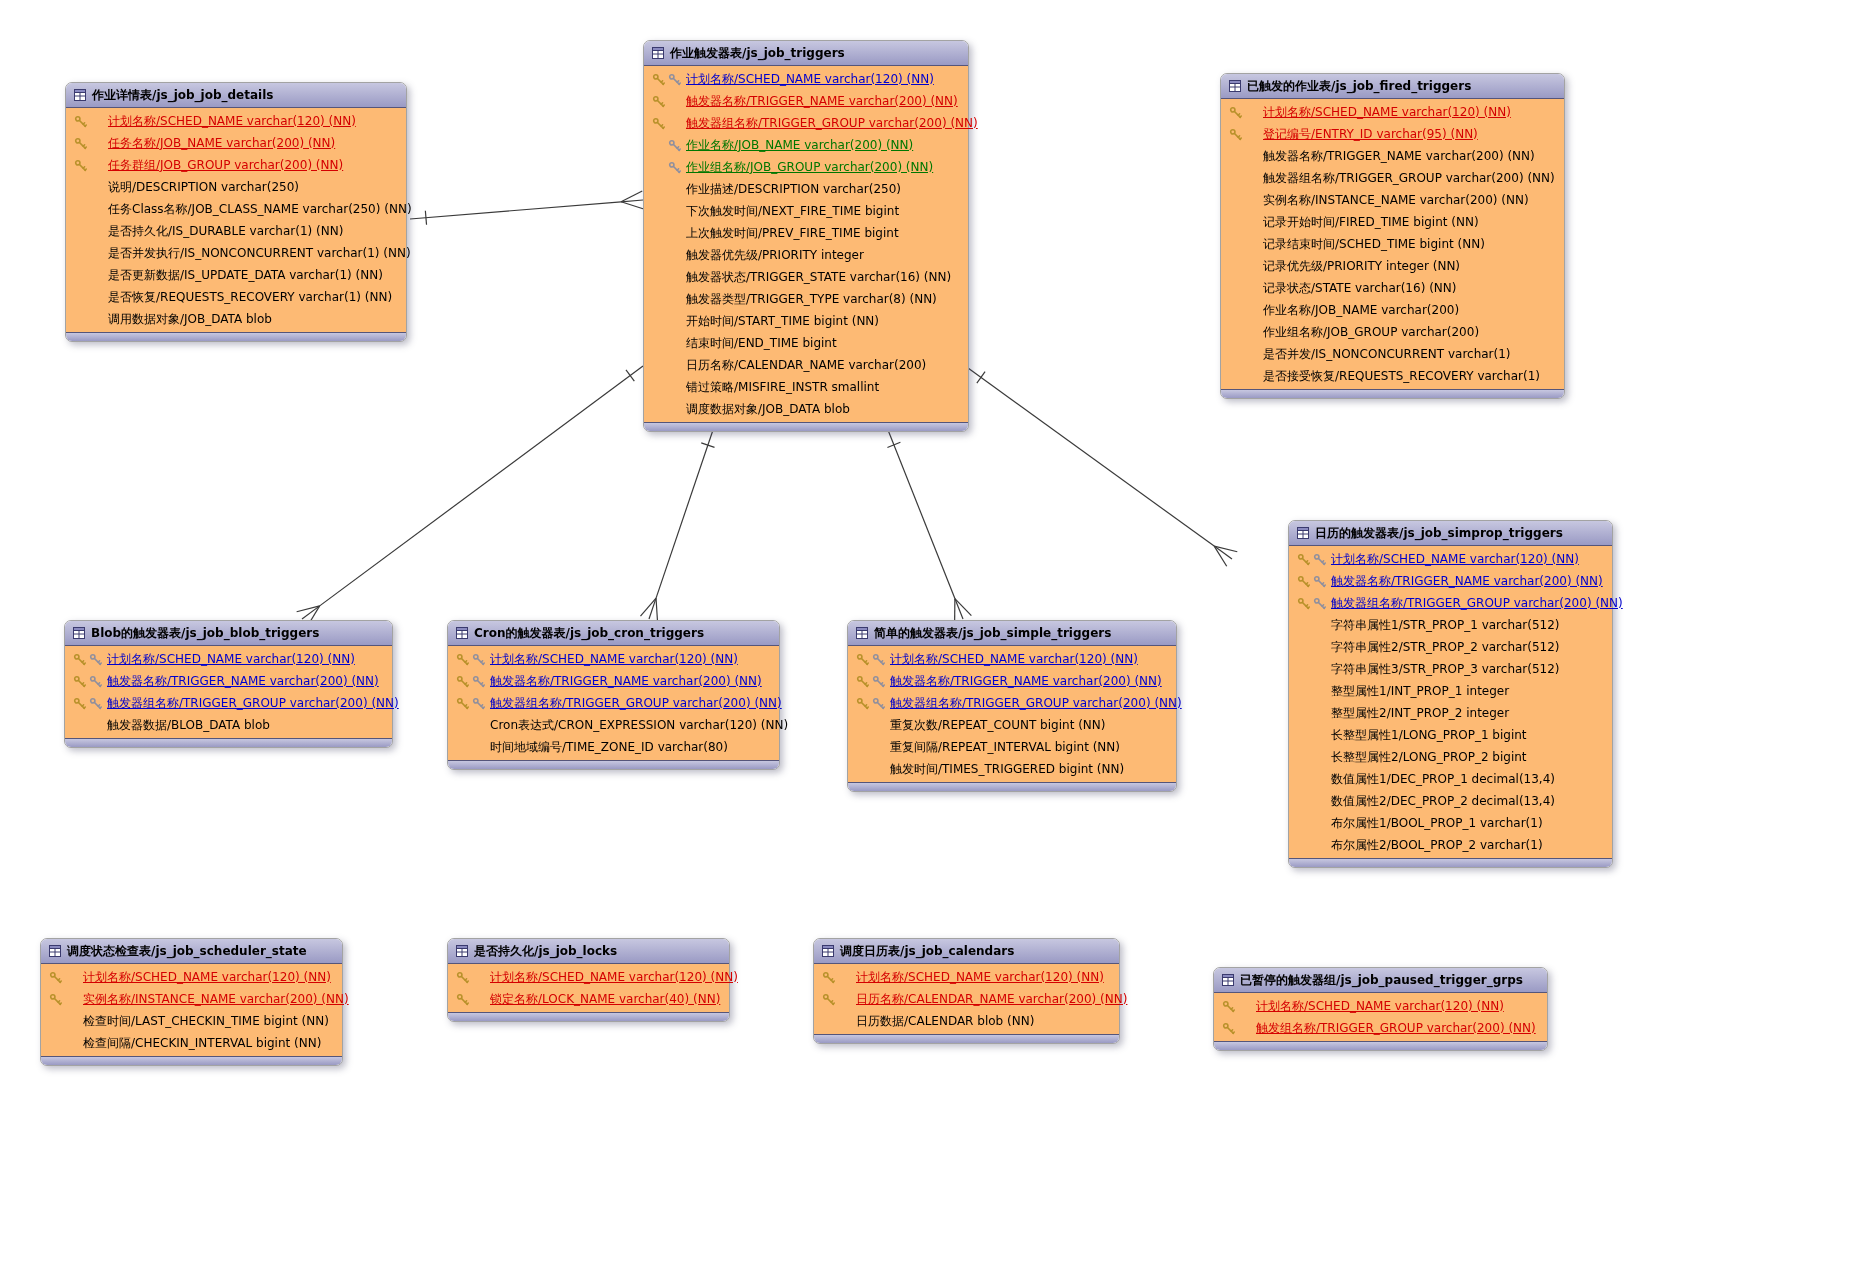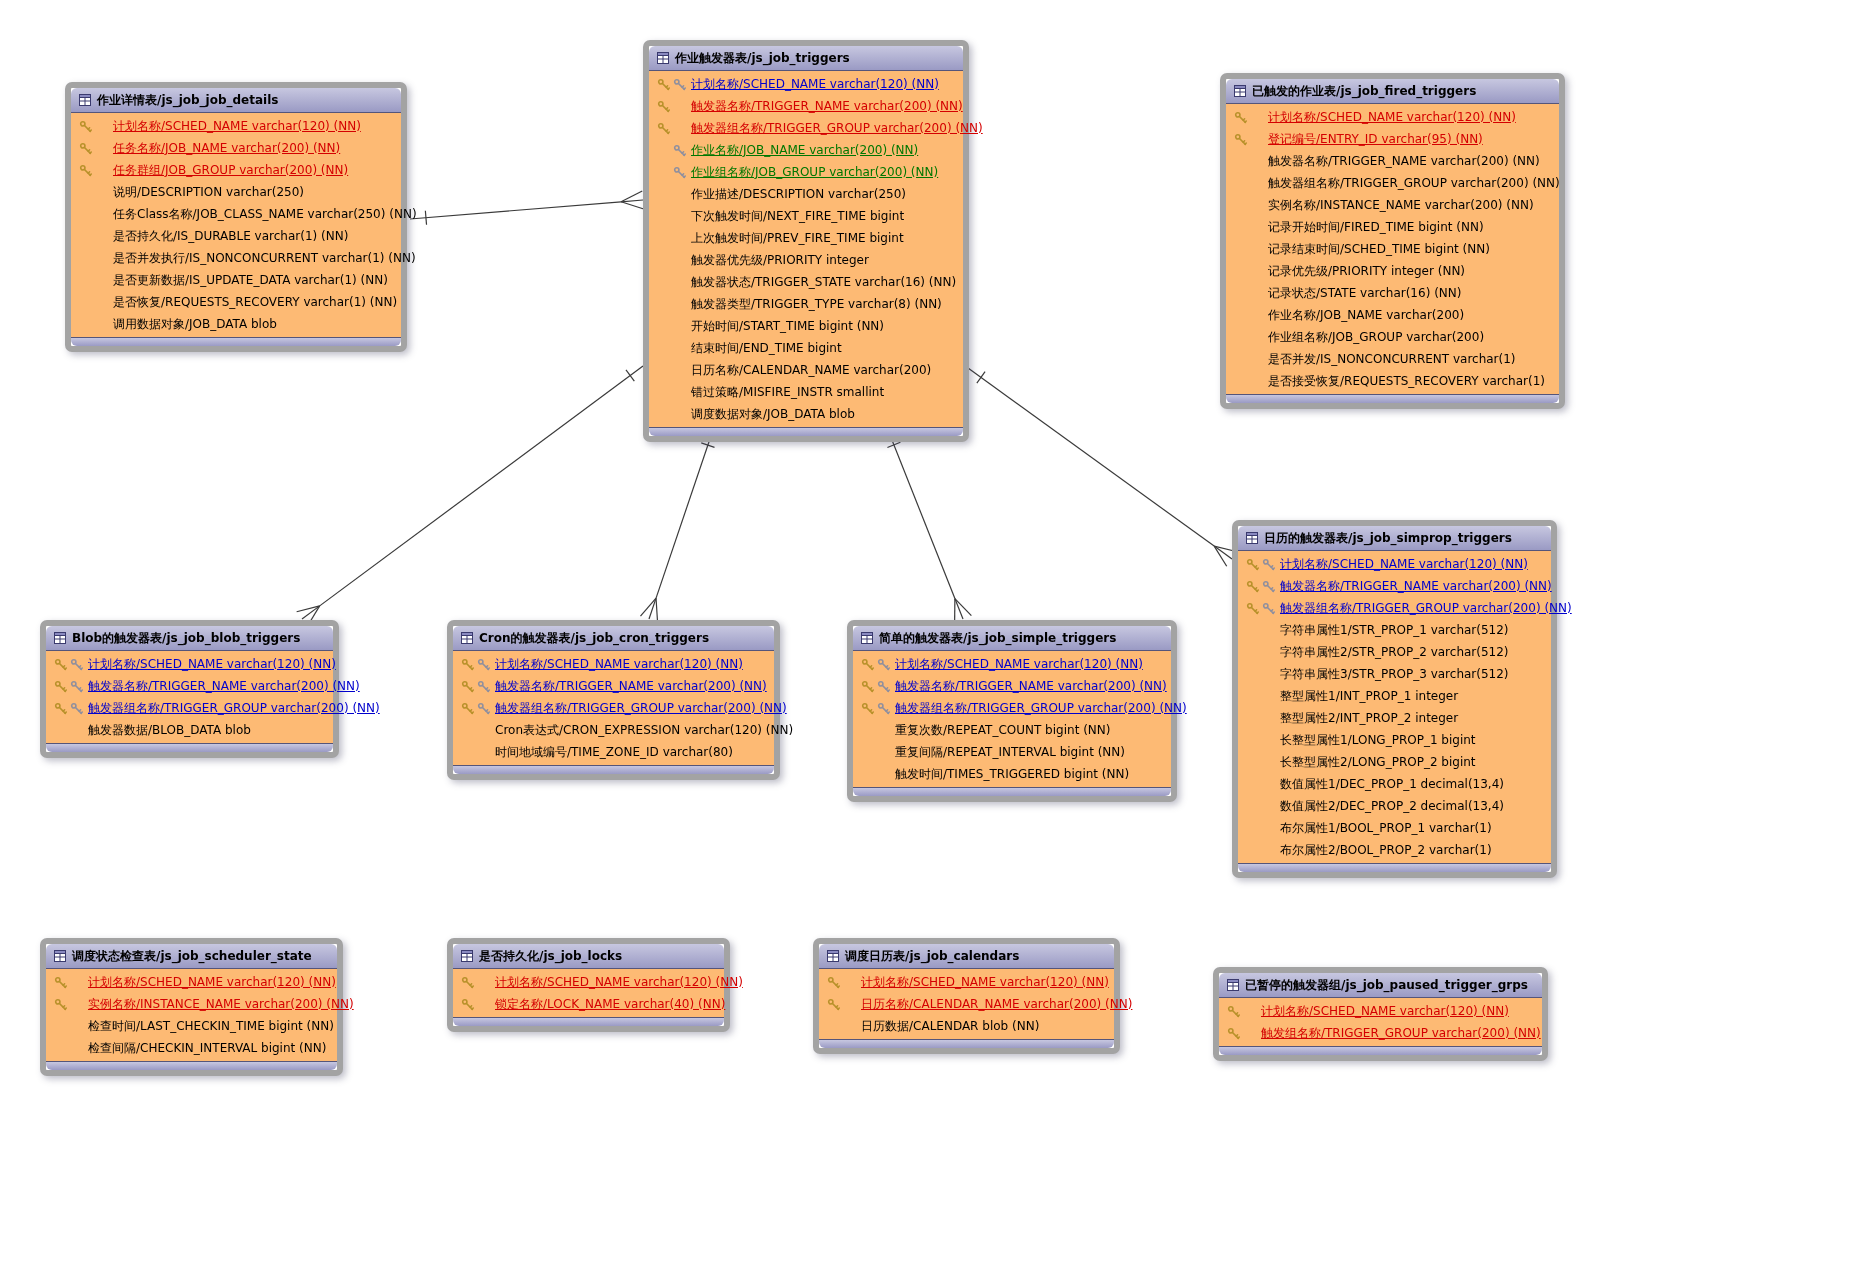--- a/index.html
+++ b/index.html
@@ -10,21 +10,21 @@
     position: relative; overflow: hidden;
     font-family: "DejaVu Sans", "Liberation Sans", sans-serif;
   }
   #canvas { position: absolute; left: 0; top: 0; width: 1849px; height: 1267px; }
   #rel-layer { position: absolute; left: 0; top: 0; z-index: 0; }
   #rel-layer line { stroke: var(--line, #3a3a3a); stroke-width: 1.2; fill: none; }
 
   .entity {
     position: absolute; z-index: 1;
     background: #ffffff;
-    border: 6px solid #a3a3a3;
+    border: 1px solid #a3a3a3;
     border-radius: 7px;
     box-shadow: 3px 3px 7px rgba(70,70,100,0.35);
     display: flex; flex-direction: column;
   }
   .thead {
     height: 25px; flex: 0 0 25px;
     display: flex; align-items: center; gap: 6px;
     padding: 0 8px;
     background: linear-gradient(var(--hd-top,#c7c7e0), var(--hd-bot,#9a9ac4));
     border-bottom: 1px solid #55557a;
@@ -427,21 +427,21 @@
           <span class="ftext">是否并发/IS_NONCONCURRENT varchar(1)</span>
         </div>
         <div class="field">
           <span class="k1"></span>
           <span class="k2"></span>
           <span class="ftext">是否接受恢复/REQUESTS_RECOVERY varchar(1)</span>
         </div>
       </div>
       <div class="tfoot"></div>
     </div>
-    <div class="entity" style="left: 40px; top: 620px; width: 299px; text-align: center;">
+    <div class="entity" style="left: 64px; top: 620px; width: 329px; text-align: center;">
       <div class="thead">
         <span class="ticon">
           <svg width="12" height="12" viewBox="0 0 12 12">
             <rect x="0.5" y="0.5" width="11" height="11" fill="#ffffff" stroke="#3a3a6e"></rect>
             <rect x="0.5" y="0.5" width="11" height="3" fill="#8a8ac0" stroke="#3a3a6e"></rect>
             <line x1="0.5" y1="7" x2="11.5" y2="7" stroke="#3a3a6e"></line>
             <line x1="6" y1="3.5" x2="6" y2="11.5" stroke="#3a3a6e"></line>
           </svg>
         </span>
         <span class="ttitle">Blob的触发器表/js_job_blob_triggers</span>
@@ -712,21 +712,21 @@
           <span class="ftext">重复间隔/REPEAT_INTERVAL bigint (NN)</span>
         </div>
         <div class="field">
           <span class="k1"></span>
           <span class="k2"></span>
           <span class="ftext">触发时间/TIMES_TRIGGERED bigint (NN)</span>
         </div>
       </div>
       <div class="tfoot"></div>
     </div>
-    <div class="entity" style="left: 1232px; top: 520px; width: 325px;">
+    <div class="entity" style="left: 1288px; top: 520px; width: 325px;">
       <div class="thead">
         <span class="ticon">
           <svg width="12" height="12" viewBox="0 0 12 12">
             <rect x="0.5" y="0.5" width="11" height="11" fill="#ffffff" stroke="#3a3a6e"></rect>
             <rect x="0.5" y="0.5" width="11" height="3" fill="#8a8ac0" stroke="#3a3a6e"></rect>
             <line x1="0.5" y1="7" x2="11.5" y2="7" stroke="#3a3a6e"></line>
             <line x1="6" y1="3.5" x2="6" y2="11.5" stroke="#3a3a6e"></line>
           </svg>
         </span>
         <span class="ttitle">日历的触发器表/js_job_simprop_triggers</span>

